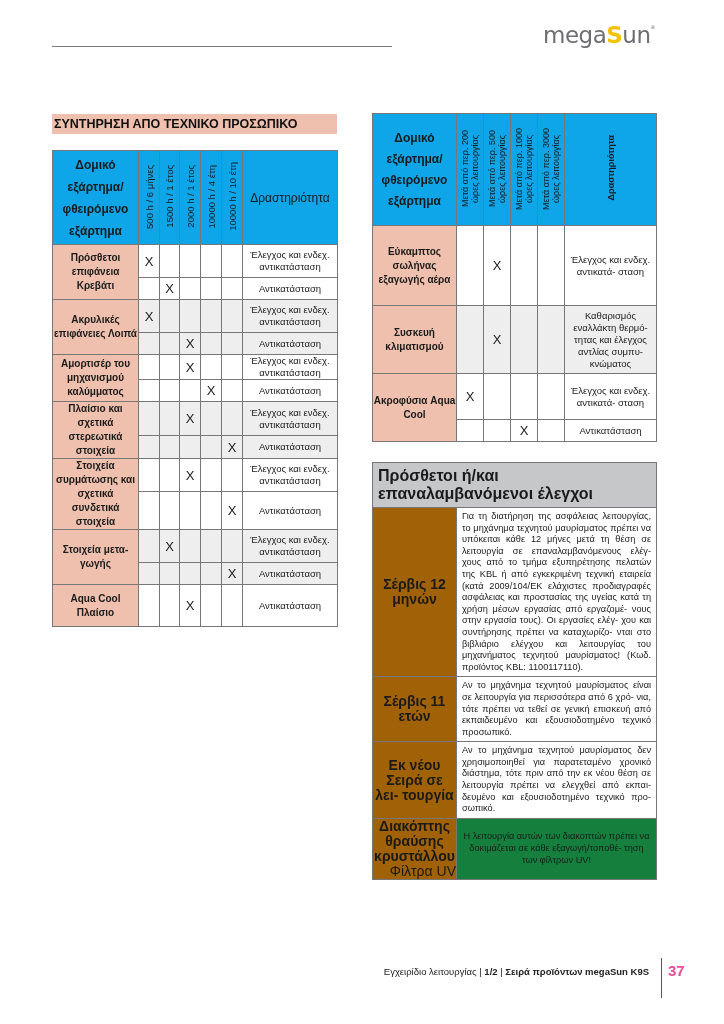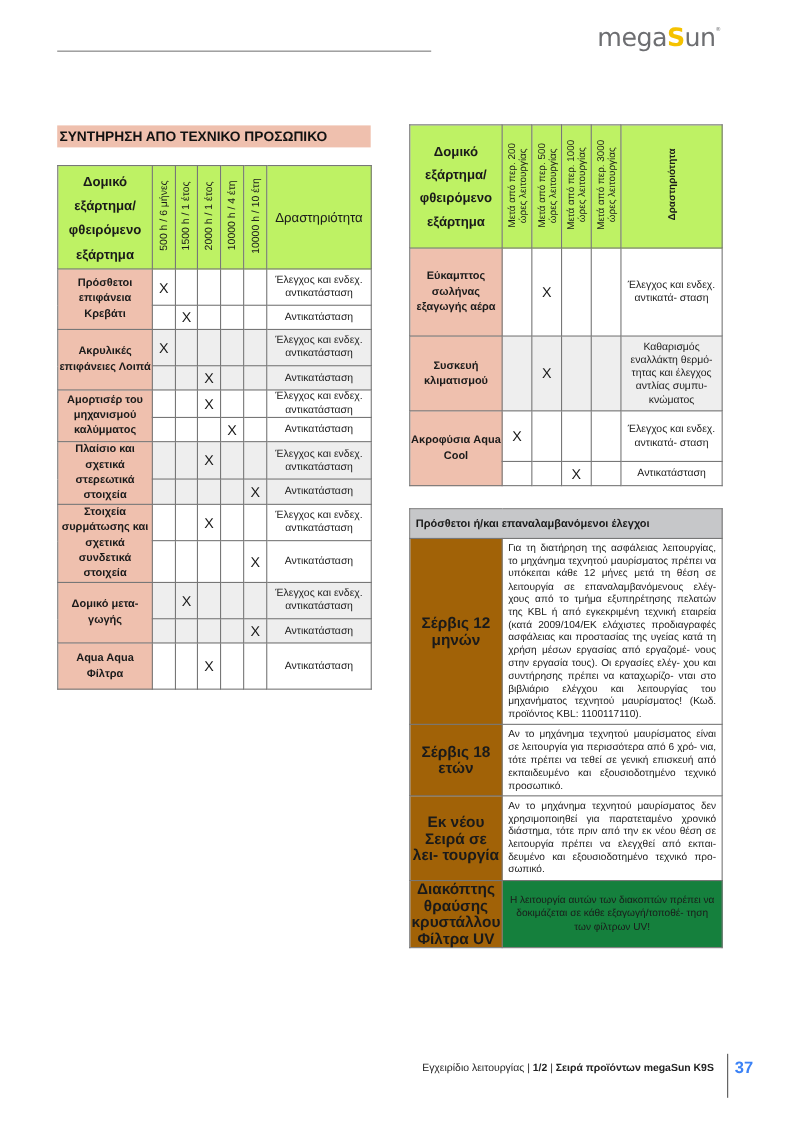--- a/index.html
+++ b/index.html
@@ -8,46 +8,46 @@
 
   .top-rule { position: absolute; left: 52px; top: 46px; width: 340px; height: 1px; background: #7a7a7a; }
   .logo { position: absolute; left: 543px; top: 22px; font-family: "DejaVu Sans", sans-serif; font-size: 23px; color: #6d6e71; letter-spacing: -0.5px; }
   .logo .s { color: #f5c200; font-weight: bold; }
   .logo .reg { font-size: 5px; vertical-align: top; position: relative; top: 2px; }
 
   .section-title { position: absolute; left: 52px; top: 114px; width: 285px; height: 20px; background: #efc0ae; font-weight: bold; font-size: 12.5px; padding: 3px 2px; color: #111; }
 
   table { border-collapse: collapse; position: absolute; table-layout: fixed; }
   td, th { border: 1px solid #777; font-size: 9.5px; text-align: center; vertical-align: middle; padding: 0; }
-  th { background: #bef264; font-weight: normal; }
+  th { background: #0ea5e9; font-weight: normal; }
   .comp { background: #efc0ae; font-weight: bold; font-size: 10px; line-height: 14px; }
   .grey { background: #eeeeee; }
   .mark { font-size: 13px; }
   .vert { writing-mode: vertical-rl; transform: rotate(180deg); white-space: nowrap; display: inline-block; }
   .act { font-size: 9.5px; line-height: 12px; }
 
   #left-table { left: 52px; top: 150px; width: 285px; }
   #left-table th.h-comp { font-weight: bold; font-size: 12px; line-height: 22px; }
   #left-table th.h-act { font-size: 12px; }
 
   #right-table { left: 372px; top: 113px; width: 284px; }
   #right-table th.h-comp { font-weight: bold; font-size: 12px; line-height: 21px; }
   #right-table th.h-act { font-weight: bold; font-size: 12px; }
   #right-table th .vert { font-size: 9px; line-height: 10px; }
 
   #checks-table { left: 372px; top: 462px; width: 284px; }
-  #checks-table th { background: #c6c7c9; font-weight: bold; font-size: 10px; text-align: left; padding: 4px 5px; height: 27px; }
+  #checks-table th { background: #c6c7c9; font-weight: bold; font-size: 16px; text-align: left; padding: 4px 5px; height: 27px; }
   .ck-label { background: #a16207; font-weight: bold; font-size: 14px; line-height: 15px; }
-  .ck-label .sub { font-weight: bold; }
+  .ck-label .sub { font-weight: normal; text-align: right; }
   .ck-text { text-align: justify; font-size: 9.2px; line-height: 11.6px; padding: 3px 5px; background: #ffffff; margin-top: 44px; }
 
   .footer { position: absolute; top: 966px; right: 75px; font-size: 9.5px; color: #222; white-space: nowrap; }
   .footer b { font-weight: bold; }
   .footer-rule { position: absolute; left: 661px; top: 958px; width: 1px; height: 40px; background: #555; }
-  .page-num { position: absolute; left: 668px; top: 962px; font-size: 15px; font-weight: bold; color: #3b82f6; }
+  .page-num { position: absolute; left: 668px; top: 962px; font-size: 15px; font-weight: bold; color: #ec4899; }
 </style>
 </head>
 <body>
 
 <div class="top-rule"></div>
 <div class="logo"><span>mega</span><span class="s">S</span><span>un</span><span class="reg">®</span></div>
 
 <div class="section-title">ΣΥΝΤΗΡΗΣΗ ΑΠΟ ΤΕΧΝΙΚΟ ΠΡΟΣΩΠΙΚΟ</div>
 
 <table id="left-table">
@@ -151,38 +151,38 @@
       </tr>
       <tr style="height: 38px;">
         <td class="mark"></td>
         <td class="mark"></td>
         <td class="mark"></td>
         <td class="mark"></td>
         <td class="mark">X</td>
         <td class="act">Αντικατάσταση</td>
       </tr>
       <tr style="height: 33px;">
-        <td class="comp" rowspan="2">Δομικό μετα- γωγής</td>
+        <td class="comp" rowspan="2">Στοιχεία μετα- γωγής</td>
         <td class="mark grey"></td>
         <td class="mark grey">X</td>
         <td class="mark grey"></td>
         <td class="mark grey"></td>
         <td class="mark grey"></td>
         <td class="act grey">Έλεγχος και ενδεχ. αντικατάσταση</td>
       </tr>
       <tr style="height: 22px;">
         <td class="mark grey"></td>
         <td class="mark grey"></td>
         <td class="mark grey"></td>
         <td class="mark grey"></td>
         <td class="mark grey">X</td>
         <td class="act grey">Αντικατάσταση</td>
       </tr>
       <tr style="height: 42px;">
-        <td class="comp" rowspan="1">Aqua Aqua Φίλτρα</td>
+        <td class="comp" rowspan="1">Aqua Cool Πλαίσιο</td>
         <td class="mark"></td>
         <td class="mark"></td>
         <td class="mark">X</td>
         <td class="mark"></td>
         <td class="mark"></td>
         <td class="act">Αντικατάσταση</td>
       </tr>
     </tbody>
 </table>
 
@@ -252,21 +252,21 @@
   </thead>
   <tbody id="checks-body">
       <tr>
         <td class="ck-label">
           <div>Σέρβις 12 μηνών</div>
         </td>
         <td class="ck-text">Για τη διατήρηση της ασφάλειας λειτουργίας, το μηχάνημα τεχνητού μαυρίσματος πρέπει να υπόκειται κάθε 12 μήνες μετά τη θέση σε λειτουργία σε επαναλαμβανόμενους ελέγ- χους από το τμήμα εξυπηρέτησης πελατών της KBL ή από εγκεκριμένη τεχνική εταιρεία (κατά 2009/104/ΕΚ ελάχιστες προδιαγραφές ασφάλειας και προστασίας της υγείας κατά τη χρήση μέσων εργασίας από εργαζομέ- νους στην εργασία τους). Οι εργασίες ελέγ- χου και συντήρησης πρέπει να καταχωρίζο- νται στο βιβλιάριο ελέγχου και λειτουργίας του μηχανήματος τεχνητού μαυρίσματος! (Κωδ. προϊόντος KBL: 1100117110).</td>
       </tr>
       <tr>
         <td class="ck-label">
-          <div>Σέρβις 18 ετών</div>
+          <div>Σέρβις 11 ετών</div>
         </td>
         <td class="ck-text">Αν το μηχάνημα τεχνητού μαυρίσματος είναι σε λειτουργία για περισσότερα από 6 χρό- νια, τότε πρέπει να τεθεί σε γενική επισκευή από εκπαιδευμένο και εξουσιοδοτημένο τεχνικό προσωπικό.</td>
       </tr>
       <tr>
         <td class="ck-label">
           <div>Εκ νέου Σειρά σε λει- τουργία</div>
         </td>
         <td class="ck-text">Αν το μηχάνημα τεχνητού μαυρίσματος δεν χρησιμοποιηθεί για παρατεταμένο χρονικό διάστημα, τότε πριν από την εκ νέου θέση σε λειτουργία πρέπει να ελεγχθεί από εκπαι- δευμένο και εξουσιοδοτημένο τεχνικό προ- σωπικό.</td>
       </tr>
       <tr>

